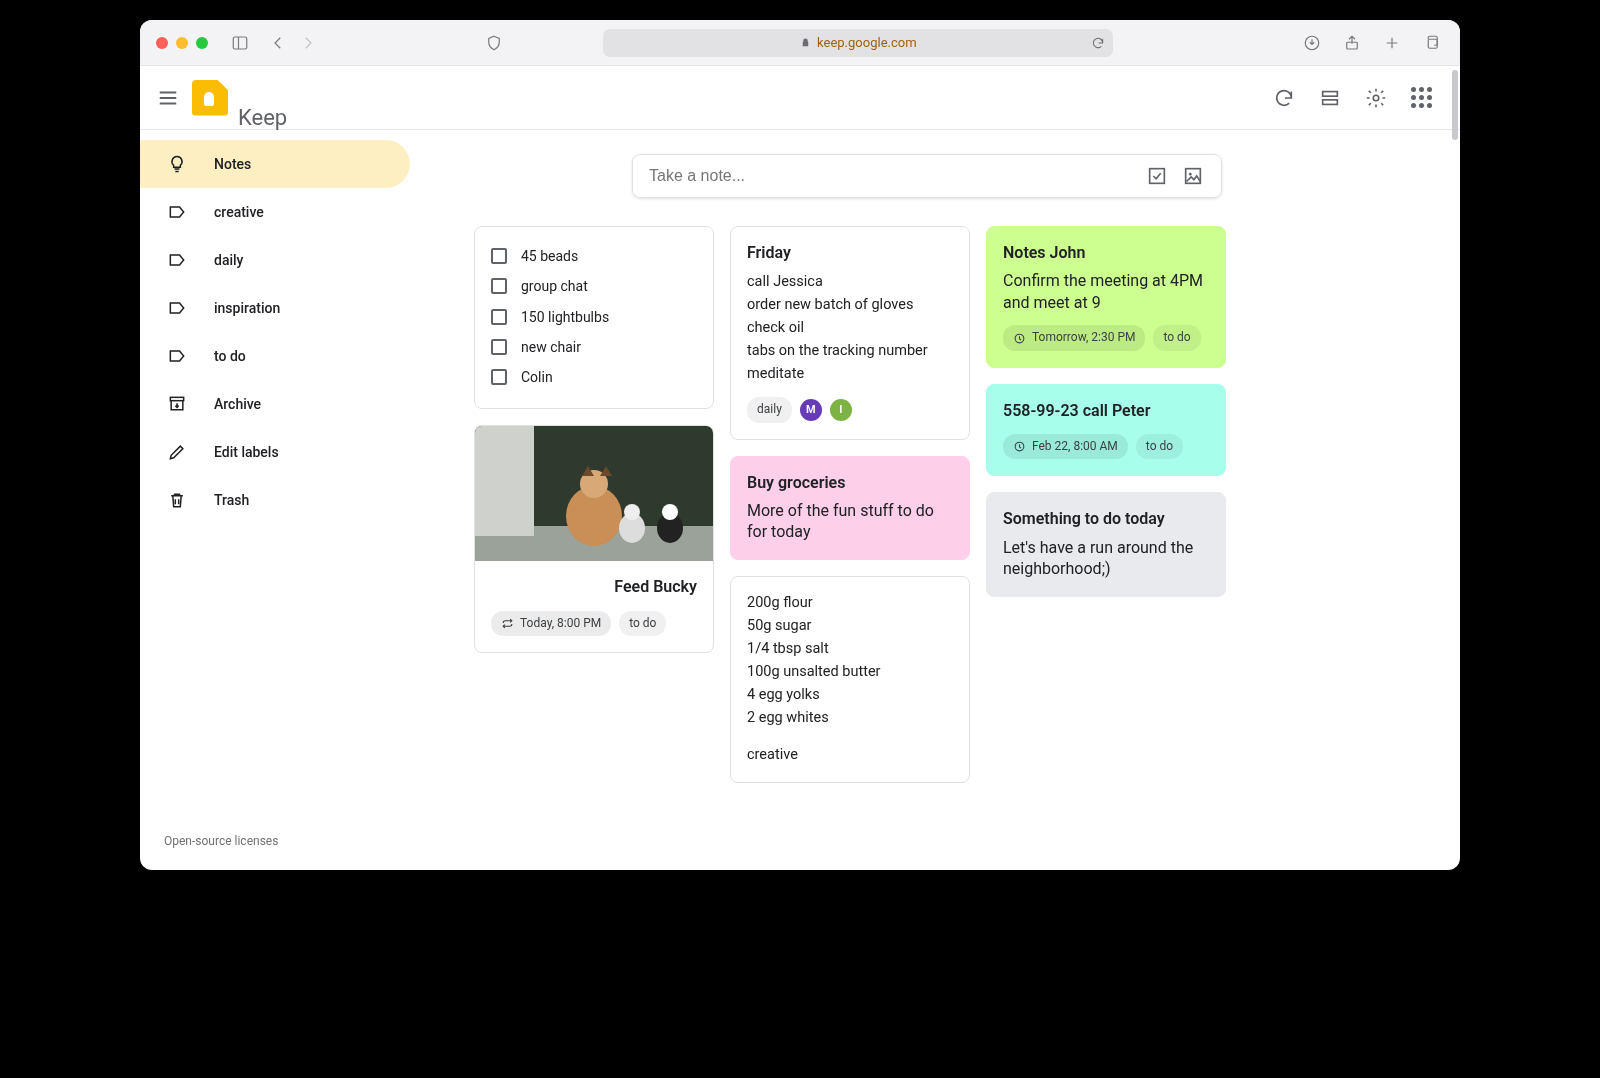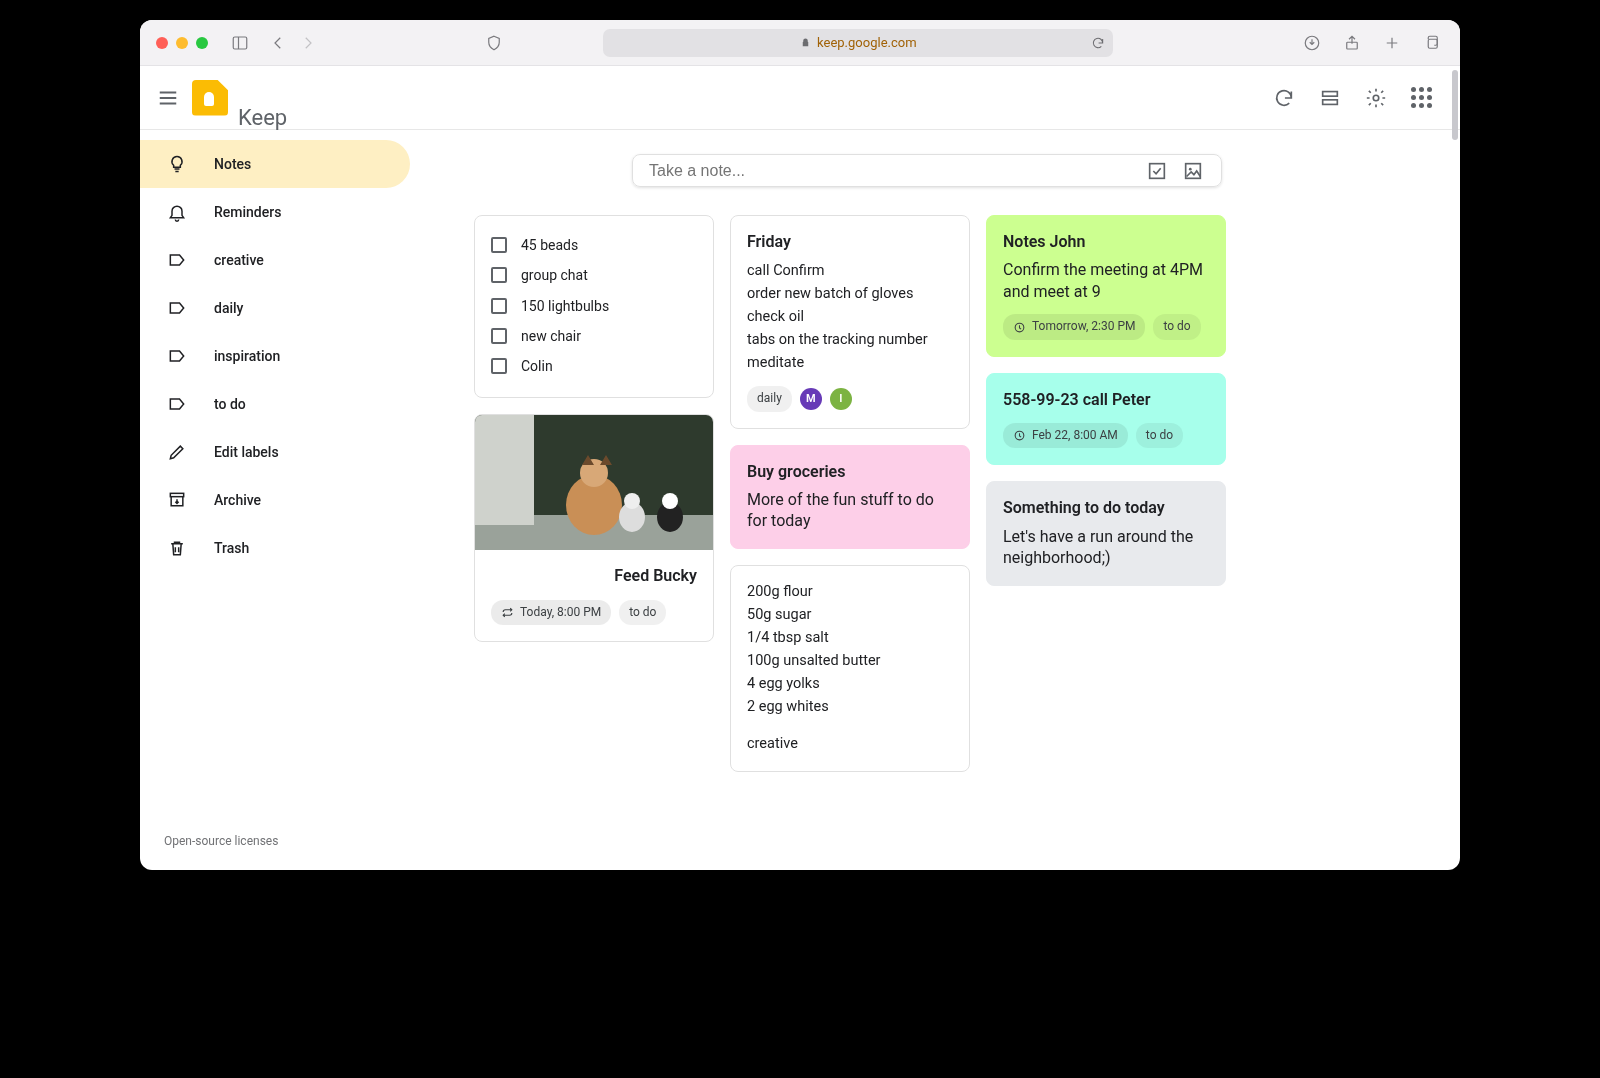--- a/index.html
+++ b/index.html
@@ -81,21 +81,21 @@
     border-radius:0 24px 24px 0;font-size:14px;color:#202124;font-weight:500;margin-right:20px;
   }
   .side-item.active{background:#feefc3;}
   .side-item .sicon{width:22px;height:22px;display:flex;align-items:center;justify-content:center;}
   .side-item .sicon svg{width:20px;height:20px;stroke:#202124;fill:none;stroke-width:1.8;}
   .sidebar-footer{position:absolute;bottom:22px;left:24px;font-size:12px;color:#717275;}
 
   
   .main{flex:1;padding:18px 36px 0 0;overflow-y:auto;}
   .take-note{
-    width:590px;height:33px;margin:6px auto 28px auto;
+    width:590px;height:44px;margin:6px auto 28px auto;
     border:1px solid #e0e0e0;border-radius:8px;
     box-shadow:0 1px 3px rgba(0,0,0,.12);
     display:flex;align-items:center;padding:0 16px;gap:12px;
   }
   .take-note input{flex:1;border:none;outline:none;font-size:16px;color:#5f6368;font-weight:500;}
   .take-note .tic{width:24px;height:24px;display:flex;align-items:center;justify-content:center;}
   .take-note .tic svg{width:22px;height:22px;stroke:#5f6368;fill:none;stroke-width:1.8;}
 
   .columns{display:flex;gap:16px;padding-left:44px;}
   .col{width:240px;display:flex;flex-direction:column;gap:16px;}
@@ -247,28 +247,20 @@
         <span class="sicon">
               <svg viewBox="0 0 24 24">
                 <path d="M9 18h6M10 21h4M12 3a6 6 0 00-4 10.5V16h8v-2.5A6 6 0 0012 3z"></path>
               </svg>
             </span>
         <span>Notes</span>
       </div>
       <div class="side-item">
         <span class="sicon">
               <svg viewBox="0 0 24 24">
-                <path d="M6 16V11a6 6 0 1112 0v5l2 3H4zM10 21a2 2 0 004 0"></path>
-              </svg>
-            </span>
-        <span>Reminders</span>
-      </div>
-      <div class="side-item">
-        <span class="sicon">
-              <svg viewBox="0 0 24 24">
                 <path d="M4 6h11l5 6-5 6H4z"></path>
               </svg>
             </span>
         <span>creative</span>
       </div>
       <div class="side-item">
         <span class="sicon">
               <svg viewBox="0 0 24 24">
                 <path d="M4 6h11l5 6-5 6H4z"></path>
               </svg>
@@ -283,37 +275,37 @@
             </span>
         <span>inspiration</span>
       </div>
       <div class="side-item">
         <span class="sicon">
               <svg viewBox="0 0 24 24">
                 <path d="M4 6h11l5 6-5 6H4z"></path>
               </svg>
             </span>
         <span>to do</span>
-      </div>
-      <div class="side-item">
-        <span class="sicon">
-              <svg viewBox="0 0 24 24">
-                <path d="M4 20l4-1 11-11-3-3L5 16z"></path>
-              </svg>
-            </span>
-        <span>Edit labels</span>
       </div>
       <div class="side-item">
         <span class="sicon">
               <svg viewBox="0 0 24 24">
                 <rect x="4" y="4" width="16" height="4"></rect>
                 <path d="M5 8v11h14V8M12 11v5m-2-2l2 2 2-2"></path>
               </svg>
             </span>
         <span>Archive</span>
+      </div>
+      <div class="side-item">
+        <span class="sicon">
+              <svg viewBox="0 0 24 24">
+                <path d="M4 20l4-1 11-11-3-3L5 16z"></path>
+              </svg>
+            </span>
+        <span>Edit labels</span>
       </div>
       <div class="side-item">
         <span class="sicon">
               <svg viewBox="0 0 24 24">
                 <path d="M5 7h14M9 7V5h6v2M7 7l1 13h8l1-13M10 11v6M14 11v6"></path>
               </svg>
             </span>
         <span>Trash</span>
       </div>
       <div class="sidebar-footer">Open-source licenses</div>
@@ -392,21 +384,21 @@
                     </div>
               </div>
             </div>
           </div>
         </div>
 
         <div class="col">
           <div class="note">
             <div class="note-title">Friday</div>
             <div class="note-lines">
-              <div>call Confirm</div>
+              <div>call Jessica</div>
               <div>order new batch of gloves</div>
               <div>check oil</div>
               <div>tabs on the tracking number</div>
               <div>meditate</div>
             </div>
             <div class="chips">
               <div class="chip tag">
                     <span>daily</span>
                   </div>
               <div class="avatar av-m">M</div>

